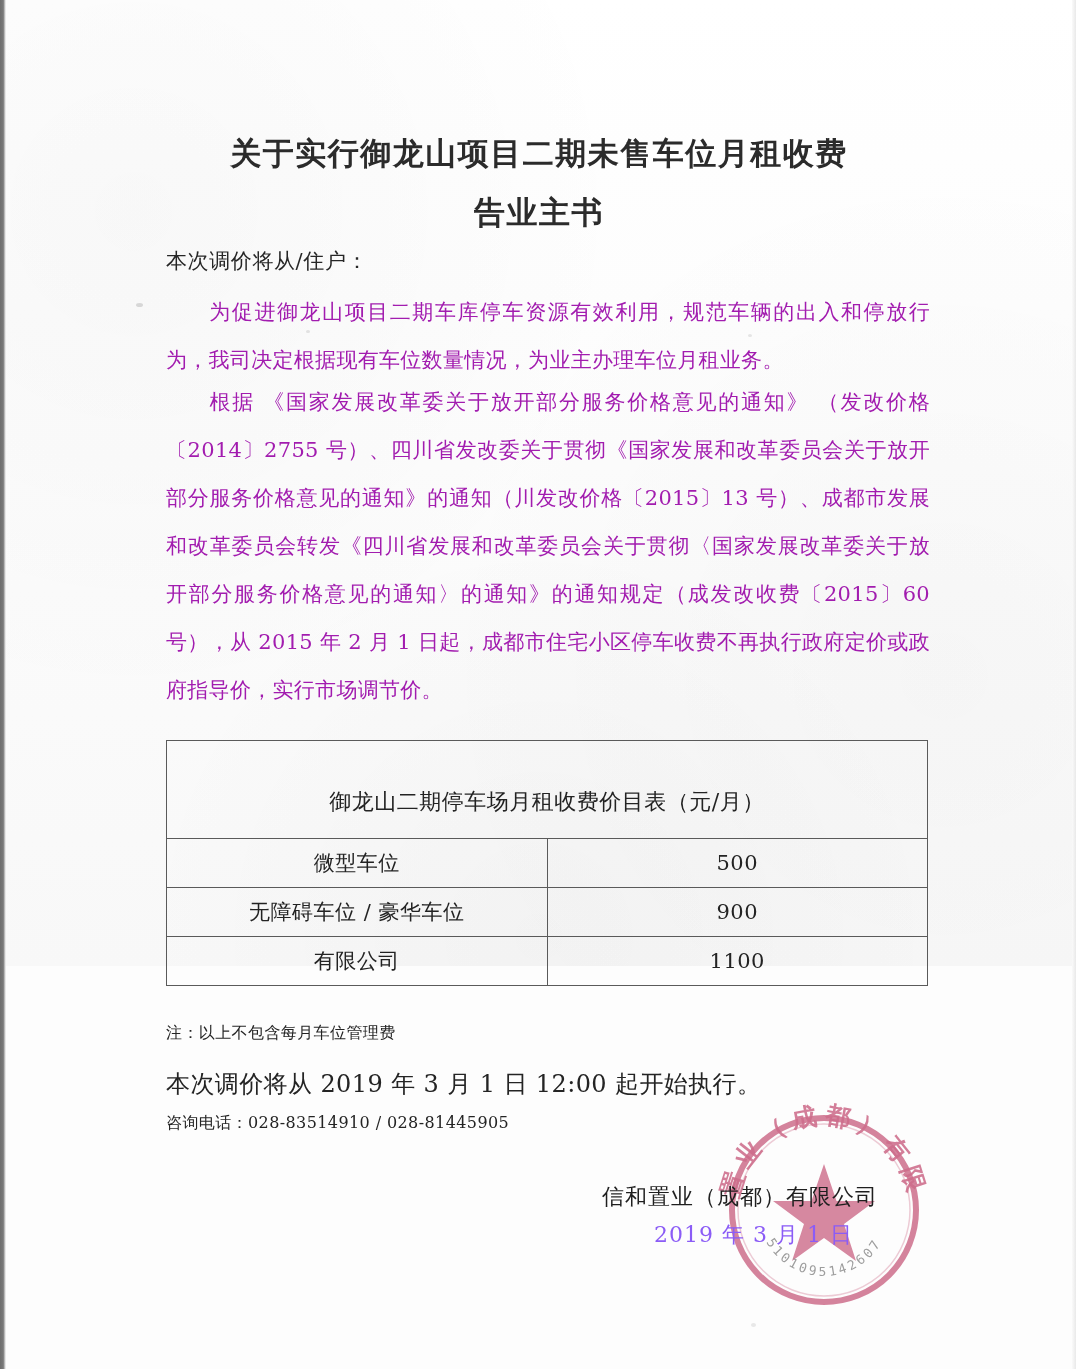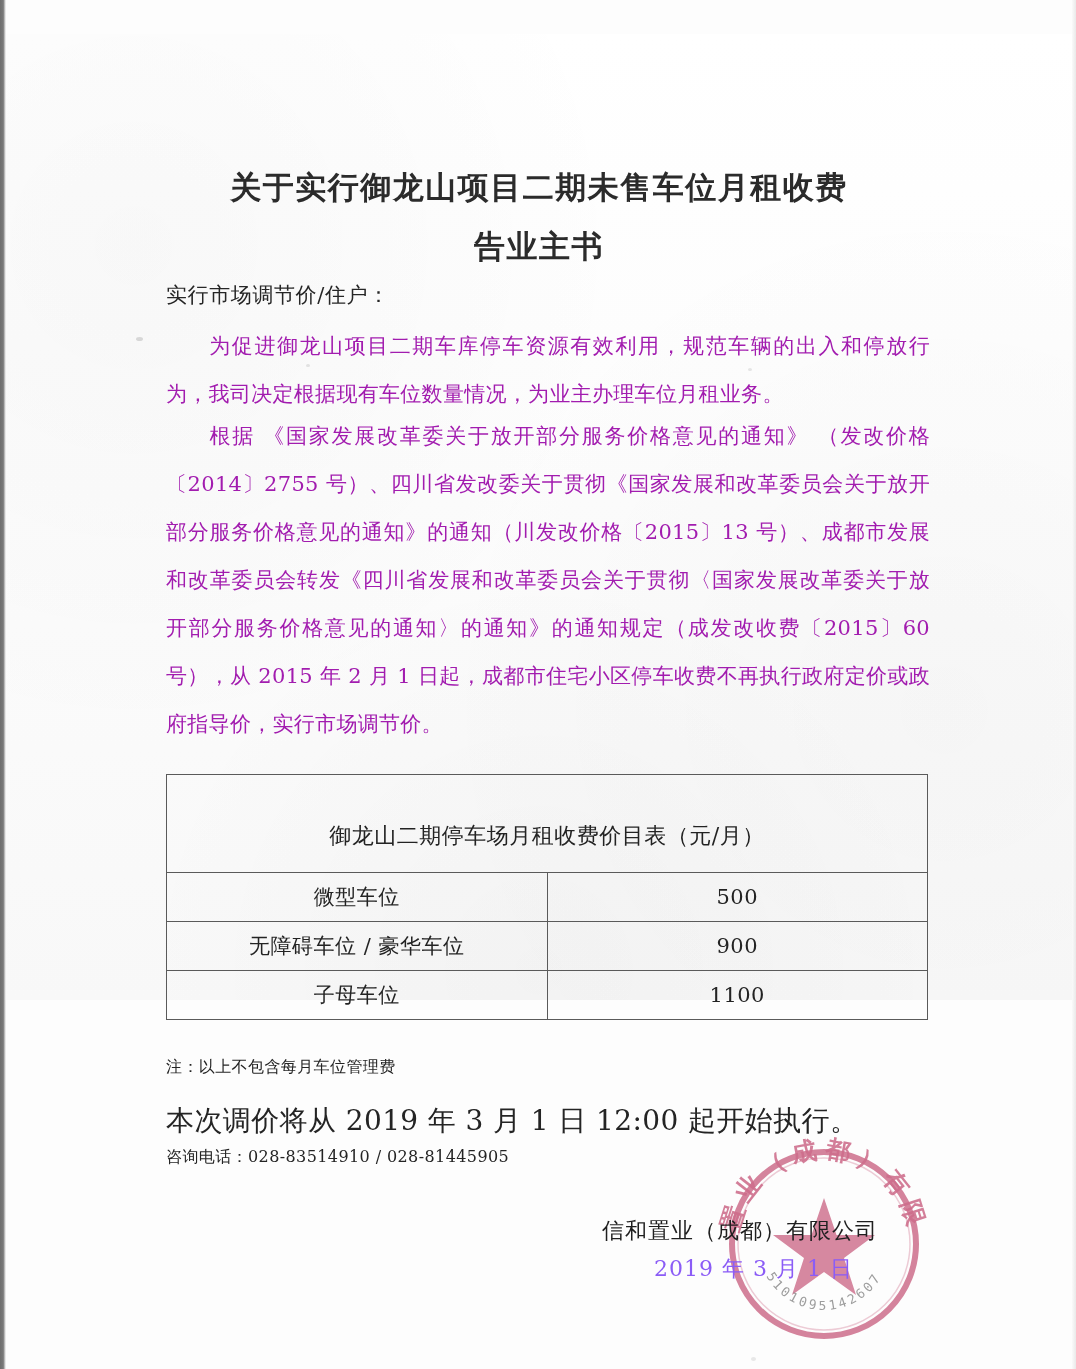--- a/index.html
+++ b/index.html
@@ -34,21 +34,20 @@
     height: 1369px;
     background: linear-gradient(to left, #e9e9e9 0%, #fafafa 100%);
   }
 
   .sheet {
     position: absolute;
     left: 6px; top: 0;
     width: 1066px;
     height: 966px;
     background: #fefefe;
-    margin-top: 34px;
   }
 
   
   .paper-noise {
     position: absolute;
     inset: 0;
     background:
       radial-gradient(circle at 12% 22%, rgba(0,0,0,0.022) 0%, rgba(0,0,0,0) 42%),
       radial-gradient(circle at 88% 70%, rgba(0,0,0,0.018) 0%, rgba(0,0,0,0) 46%),
       radial-gradient(circle at 50% 97%, rgba(0,0,0,0.025) 0%, rgba(0,0,0,0) 38%),
@@ -133,21 +132,21 @@
 
   
   .note {
     position: absolute;
     left: 160px;
     font-size: 16px;
     color: #242424;
     letter-spacing: 0.4px;
   }
   .note-1 { top: 1023px; }
-  .note-2 { top: 1068px; font-size: 28px; }
+  .note-2 { top: 1068px; font-size: 24px; }
   .note-3 { top: 1113px; }
 
   
   .sign-block {
     position: absolute;
     left: 596px;
     top: 1182px;
     width: 320px;
     text-align: left;
     z-index: 3;
@@ -210,42 +209,42 @@
   <div class="scan-edge-left"></div>
 
   <div class="sheet">
     <div class="paper-noise"></div>
 
     <div class="content">
 
       <div class="doc-title line1">关于实行御龙山项目二期未售车位月租收费</div>
       <div class="doc-title line2">告业主书</div>
 
-      <div class="salutation">实行市场调节价/住户：</div>
+      <div class="salutation">本次调价将从/住户：</div>
 
       <div class="para para-1"><span class="indent"></span><span>为促进御龙山项目二期车库停车资源有效利用，规范车辆的出入和停放行为，我司决定根据现有车位数量情况，为业主办理车位月租业务。</span></div>
 
       <div class="para para-2"><span class="indent"></span><span>根据 《国家发展改革委关于放开部分服务价格意见的通知》 （发改价格〔2014〕2755 号）、四川省发改委关于贯彻《国家发展和改革委员会关于放开部分服务价格意见的通知》的通知（川发改价格〔2015〕13 号）、成都市发展和改革委员会转发《四川省发展和改革委员会关于贯彻〈国家发展改革委关于放开部分服务价格意见的通知〉的通知》的通知规定（成发改收费〔2015〕60 号），从 2015 年 2 月 1 日起，成都市住宅小区停车收费不再执行政府定价或政府指导价，实行市场调节价。</span></div>
 
 
       <table class="price-table">
         <tbody>
           <tr>
             <td class="thead-cell" colspan="2">御龙山二期停车场月租收费价目表（元/月）</td>
           </tr>
           <tr>
             <td class="label-cell">微型车位</td>
             <td class="value-cell">500</td>
           </tr>
           <tr>
             <td class="label-cell">无障碍车位 / 豪华车位</td>
             <td class="value-cell">900</td>
           </tr>
           <tr>
-            <td class="label-cell">子母车位</td>
+            <td class="label-cell">有限公司</td>
             <td class="value-cell">1100</td>
           </tr>
         </tbody>
       </table>
 
       <div class="note note-1">注：以上不包含每月车位管理费</div>
       <div class="note note-2">本次调价将从 2019 年 3 月 1  日 12:00 起开始执行。</div>
       <div class="note note-3">咨询电话：028-83514910 / 028-81445905</div>
 
       <div class="seal">

